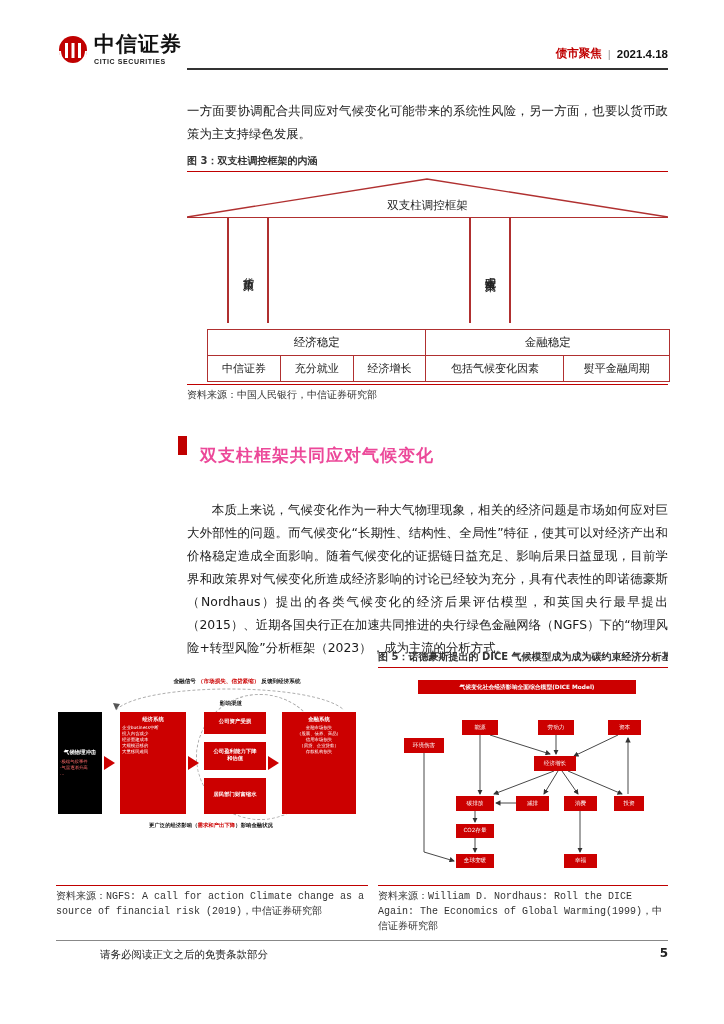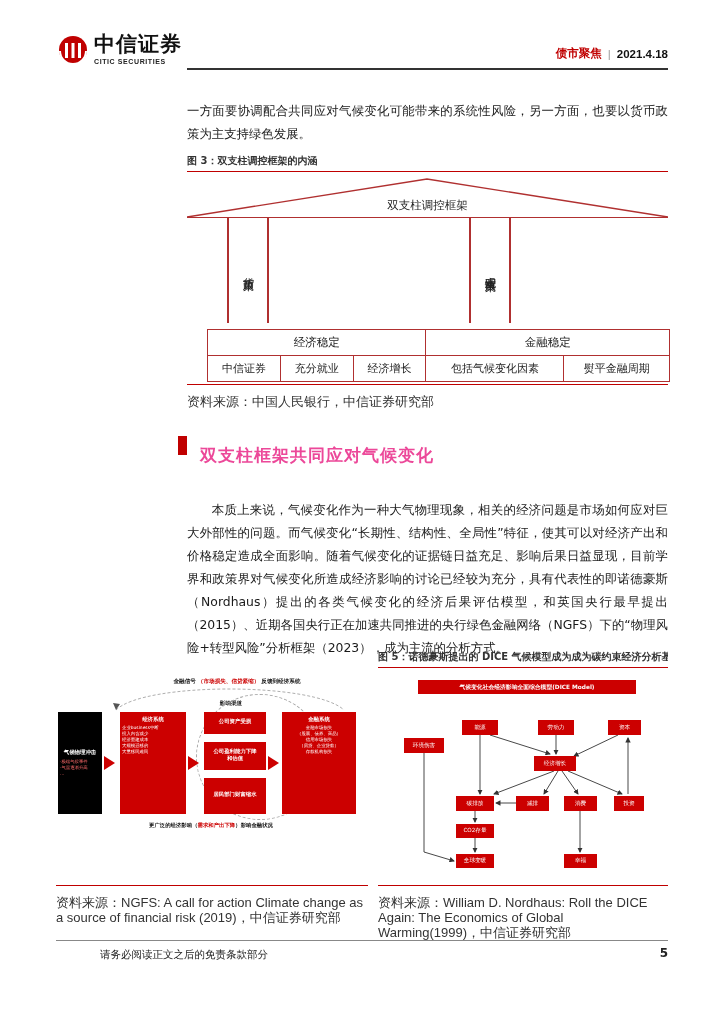--- a/index.html
+++ b/index.html
@@ -37,22 +37,22 @@
   .section-head{position:absolute;left:178px;top:424px;display:flex;align-items:center;gap:13px;}
   .section-bar{width:9px;height:19px;background:#c00000;}
   .section-title{font-family:"DejaVu Sans",sans-serif;font-size:17px;font-weight:bold;color:#ec4899;letter-spacing:1px;margin-top:20px;}
 
   
   .fig-cap{
     font-family:"DejaVu Sans",sans-serif;font-size:10px;color:#333;
     padding-bottom:3px;border-bottom:1.2px solid #c00000;font-weight:bold;
   }
   .src{
-    font-family:Liberation Sans, sans-serif;font-size:13px;color:#333;line-height:15px;
-    padding-top:9px;border-top:1.2px solid #c00000;
+    font-family:Liberation Mono, monospace;font-size:10px;color:#333;line-height:15px;
+    padding-top:3px;border-top:1.2px solid #c00000;
   }
 
   
   #fig3-cap{position:absolute;left:187px;top:154px;width:481px;}
   #fig3-src{position:absolute;left:187px;top:384px;width:481px;}
   .fig3{position:absolute;left:187px;top:178px;width:481px;height:200px;}
   .f3-roof{position:absolute;left:0;top:0;width:481px;height:40px;}
   .f3-roof-label{
     position:absolute;left:0;top:20px;width:481px;text-align:center;
     font-family:"DejaVu Sans",sans-serif;font-size:11.5px;color:#222;

